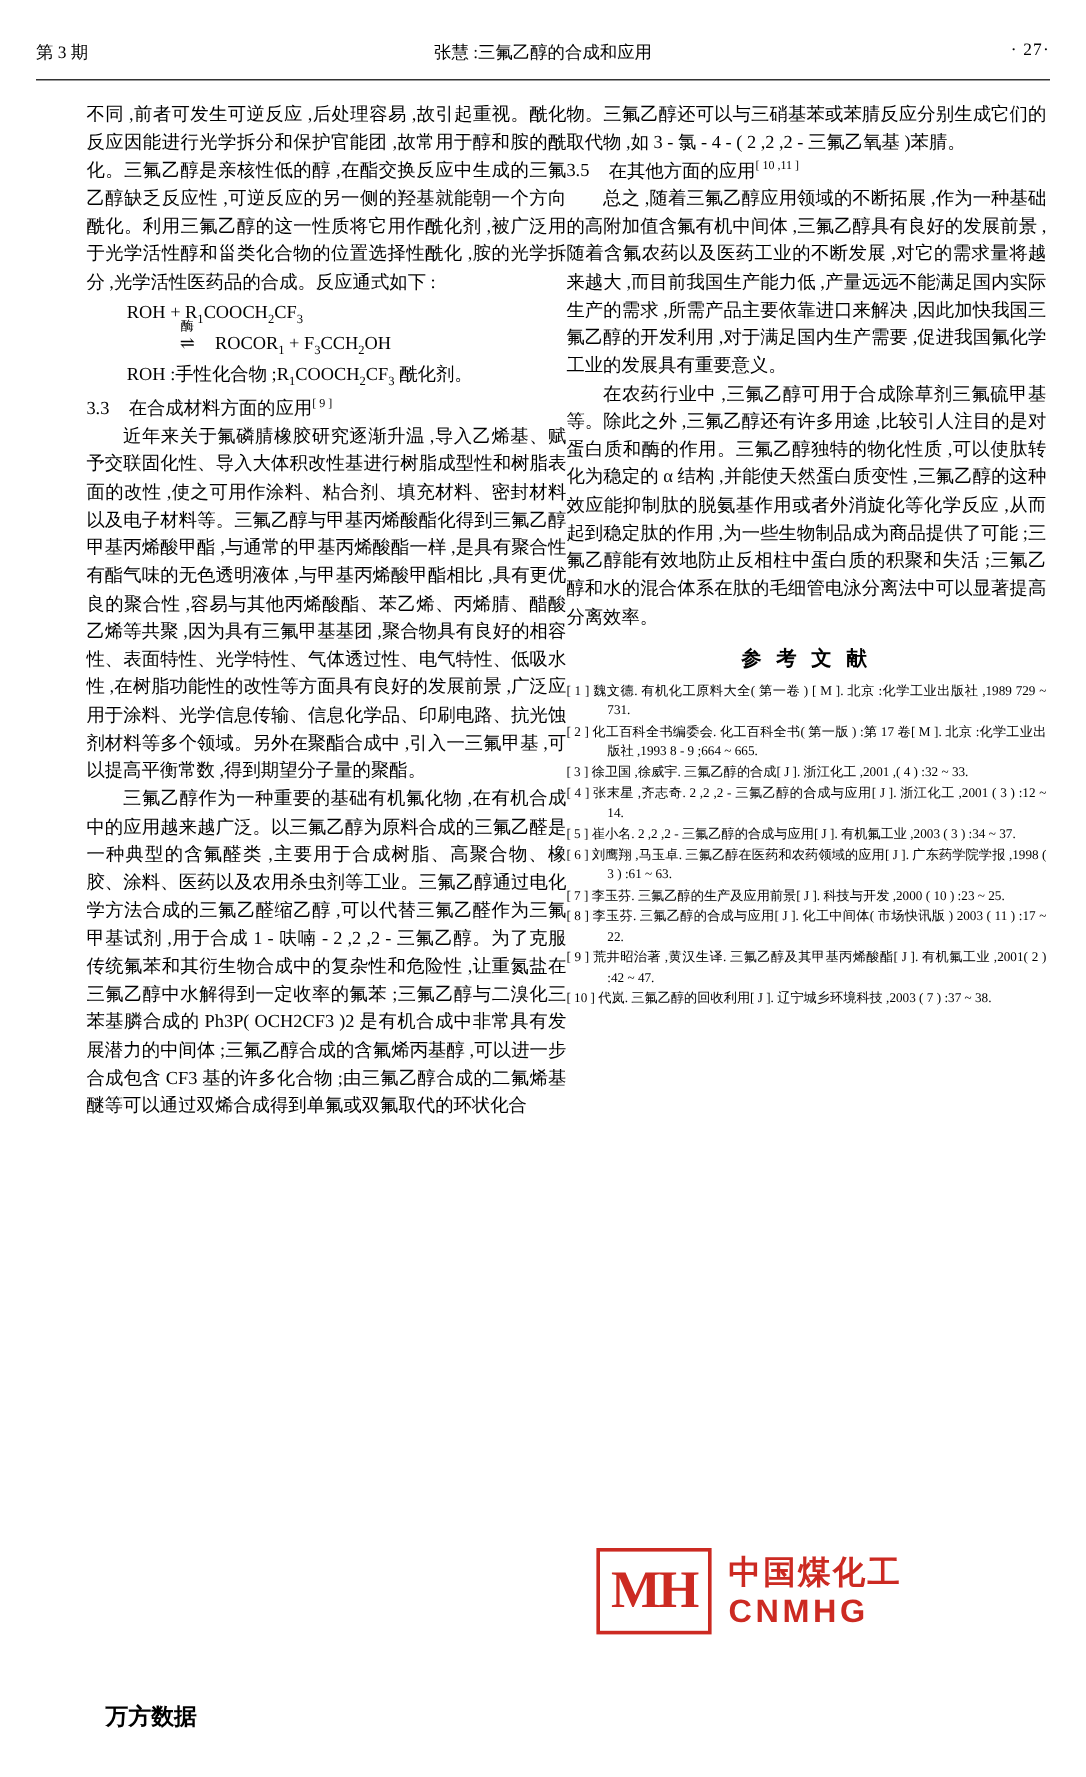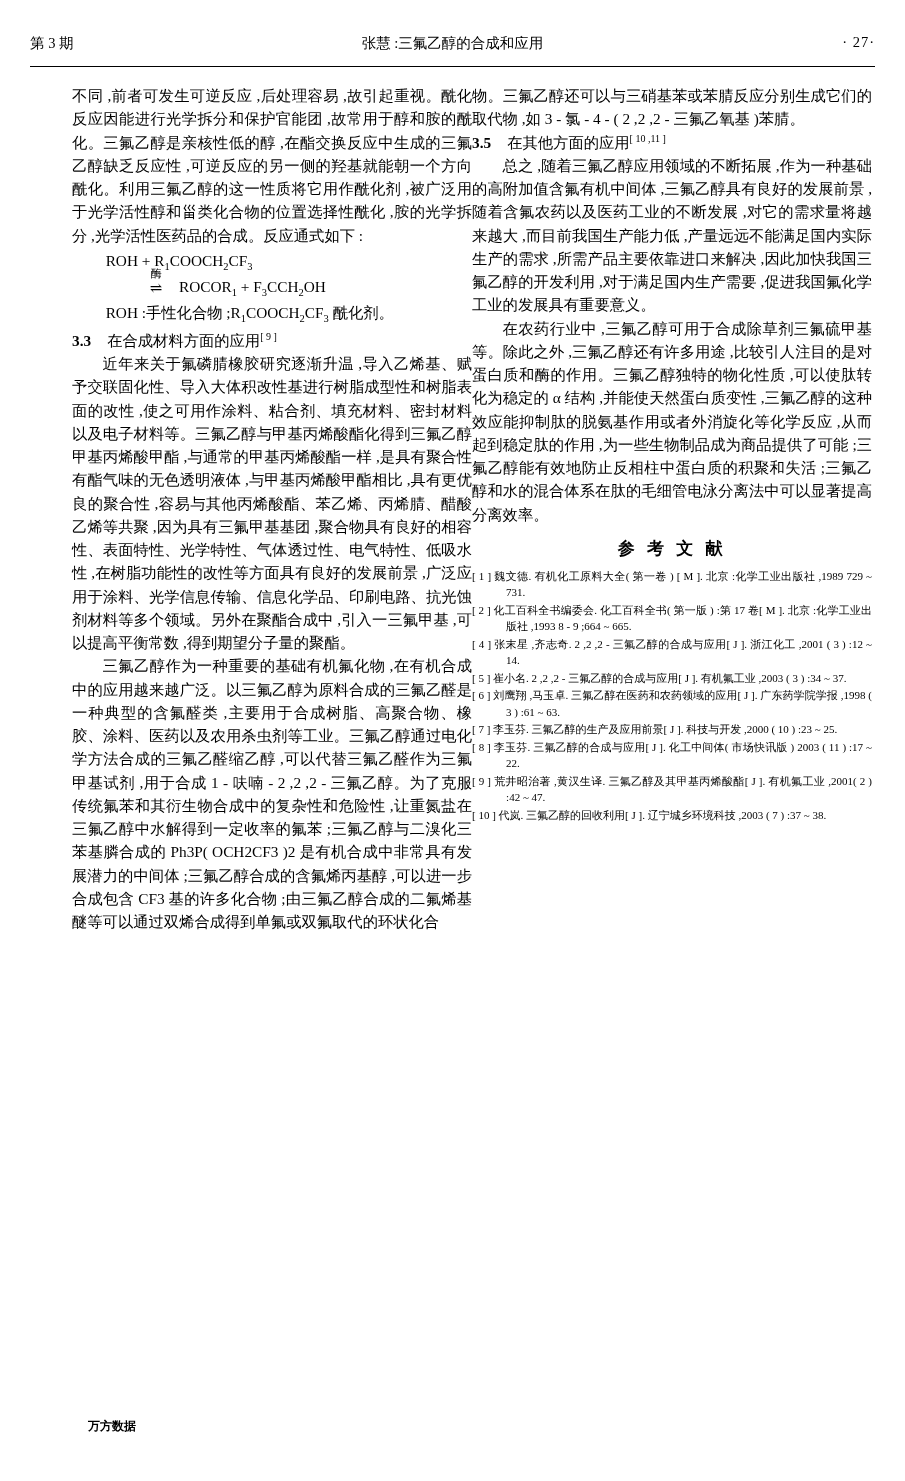--- a/index.html
+++ b/index.html
@@ -70,21 +70,20 @@
 
   p { margin: 0; }
   .ind2 { text-indent: 2em; }
   .sec {
     margin: 0;
     font-size: 15.3px;
   }
   .sec .num {
     display: inline-block;
     min-width: 2.3em;
-    font-weight: bold;
   }
   .sup {
     font-size: 10px;
     vertical-align: super;
   }
   
   .formula {
     margin: 2px 0 2px 0;
     font-size: 15.3px;
     line-height: 1.62;
@@ -172,21 +171,21 @@
     font-size: 27px;
     font-weight: bold;
     letter-spacing: 3px;
     font-family: "Liberation Sans", sans-serif;
   }
   
   .footer {
     position: absolute;
     left: 88px;
     top: 1418px;
-    font-size: 12px;
+    font-size: 19px;
     font-weight: bold;
   }
 </style>
 </head>
 <body>
 
 <div class="page">
 
   <div class="header">
     <span class="h-left">第 3 期</span>
@@ -232,25 +231,32 @@
       <span class="num">3.5</span><span>在其他方面的应用</span><span class="sup">[ 10 ,11 ]</span>
     </p>
 
     <p class="ind2">总之 ,随着三氟乙醇应用领域的不断拓展 ,作为一种基础的高附加值含氟有机中间体 ,三氟乙醇具有良好的发展前景 ,随着含氟农药以及医药工业的不断发展 ,对它的需求量将越来越大 ,而目前我国生产能力低 ,产量远远不能满足国内实际生产的需求 ,所需产品主要依靠进口来解决 ,因此加快我国三氟乙醇的开发利用 ,对于满足国内生产需要 ,促进我国氟化学工业的发展具有重要意义。</p>
     <p class="ind2">在农药行业中 ,三氟乙醇可用于合成除草剂三氟硫甲基等。除此之外 ,三氟乙醇还有许多用途 ,比较引人注目的是对蛋白质和酶的作用。三氟乙醇独特的物化性质 ,可以使肽转化为稳定的 α 结构 ,并能使天然蛋白质变性 ,三氟乙醇的这种效应能抑制肽的脱氨基作用或者外消旋化等化学反应 ,从而起到稳定肽的作用 ,为一些生物制品成为商品提供了可能 ;三氟乙醇能有效地防止反相柱中蛋白质的积聚和失活 ;三氟乙醇和水的混合体系在肽的毛细管电泳分离法中可以显著提高分离效率。</p>
 
     <div class="refs-title">参 考 文 献</div>
 
     <p class="ref">[ 1 ] 魏文德. 有机化工原料大全( 第一卷 ) [ M ]. 北京 :化学工业出版社 ,1989  729 ~ 731.</p>
     <p class="ref">[ 2 ] 化工百科全书编委会. 化工百科全书( 第一版 ) :第 17 卷[ M ]. 北京 :化学工业出版社 ,1993  8 - 9 ;664 ~ 665.</p>
+    <p class="ref">[ 3 ] 徐卫国 ,徐威宇. 三氟乙醇的合成[ J ]. 浙江化工 ,2001 ,( 4 ) :32 ~ 33.</p>
     <p class="ref">[ 4 ] 张末星 ,齐志奇. 2 ,2 ,2 - 三氟乙醇的合成与应用[ J ]. 浙江化工 ,2001 ( 3 ) :12 ~ 14.</p>
     <p class="ref">[ 5 ] 崔小名. 2 ,2 ,2 - 三氟乙醇的合成与应用[ J ]. 有机氟工业 ,2003 ( 3 ) :34 ~ 37.</p>
     <p class="ref">[ 6 ] 刘鹰翔 ,马玉卓. 三氟乙醇在医药和农药领域的应用[ J ]. 广东药学院学报 ,1998 ( 3 ) :61 ~ 63.</p>
     <p class="ref">[ 7 ] 李玉芬. 三氟乙醇的生产及应用前景[ J ]. 科技与开发 ,2000 ( 10 ) :23 ~ 25.</p>
     <p class="ref">[ 8 ] 李玉芬. 三氟乙醇的合成与应用[ J ]. 化工中间体( 市场快讯版 ) 2003 ( 11 ) :17 ~ 22.</p>
     <p class="ref">[ 9 ] 荒井昭治著 ,黄汉生译. 三氟乙醇及其甲基丙烯酸酯[ J ]. 有机氟工业 ,2001( 2 ) :42 ~ 47.</p>
     <p class="ref">[ 10 ] 代岚. 三氟乙醇的回收利用[ J ]. 辽宁城乡环境科技 ,2003 ( 7 ) :37 ~ 38.</p>
   </div>
 
+  <div class="logo">
+    <div class="mark"></div>
+    <div class="mh">MH</div>
+    <div class="cn">中国煤化工</div>
+    <div class="en">CNMHG</div>
+  </div>
 
   <div class="footer">万方数据</div>
 
 </div>
 
 </body></html>

